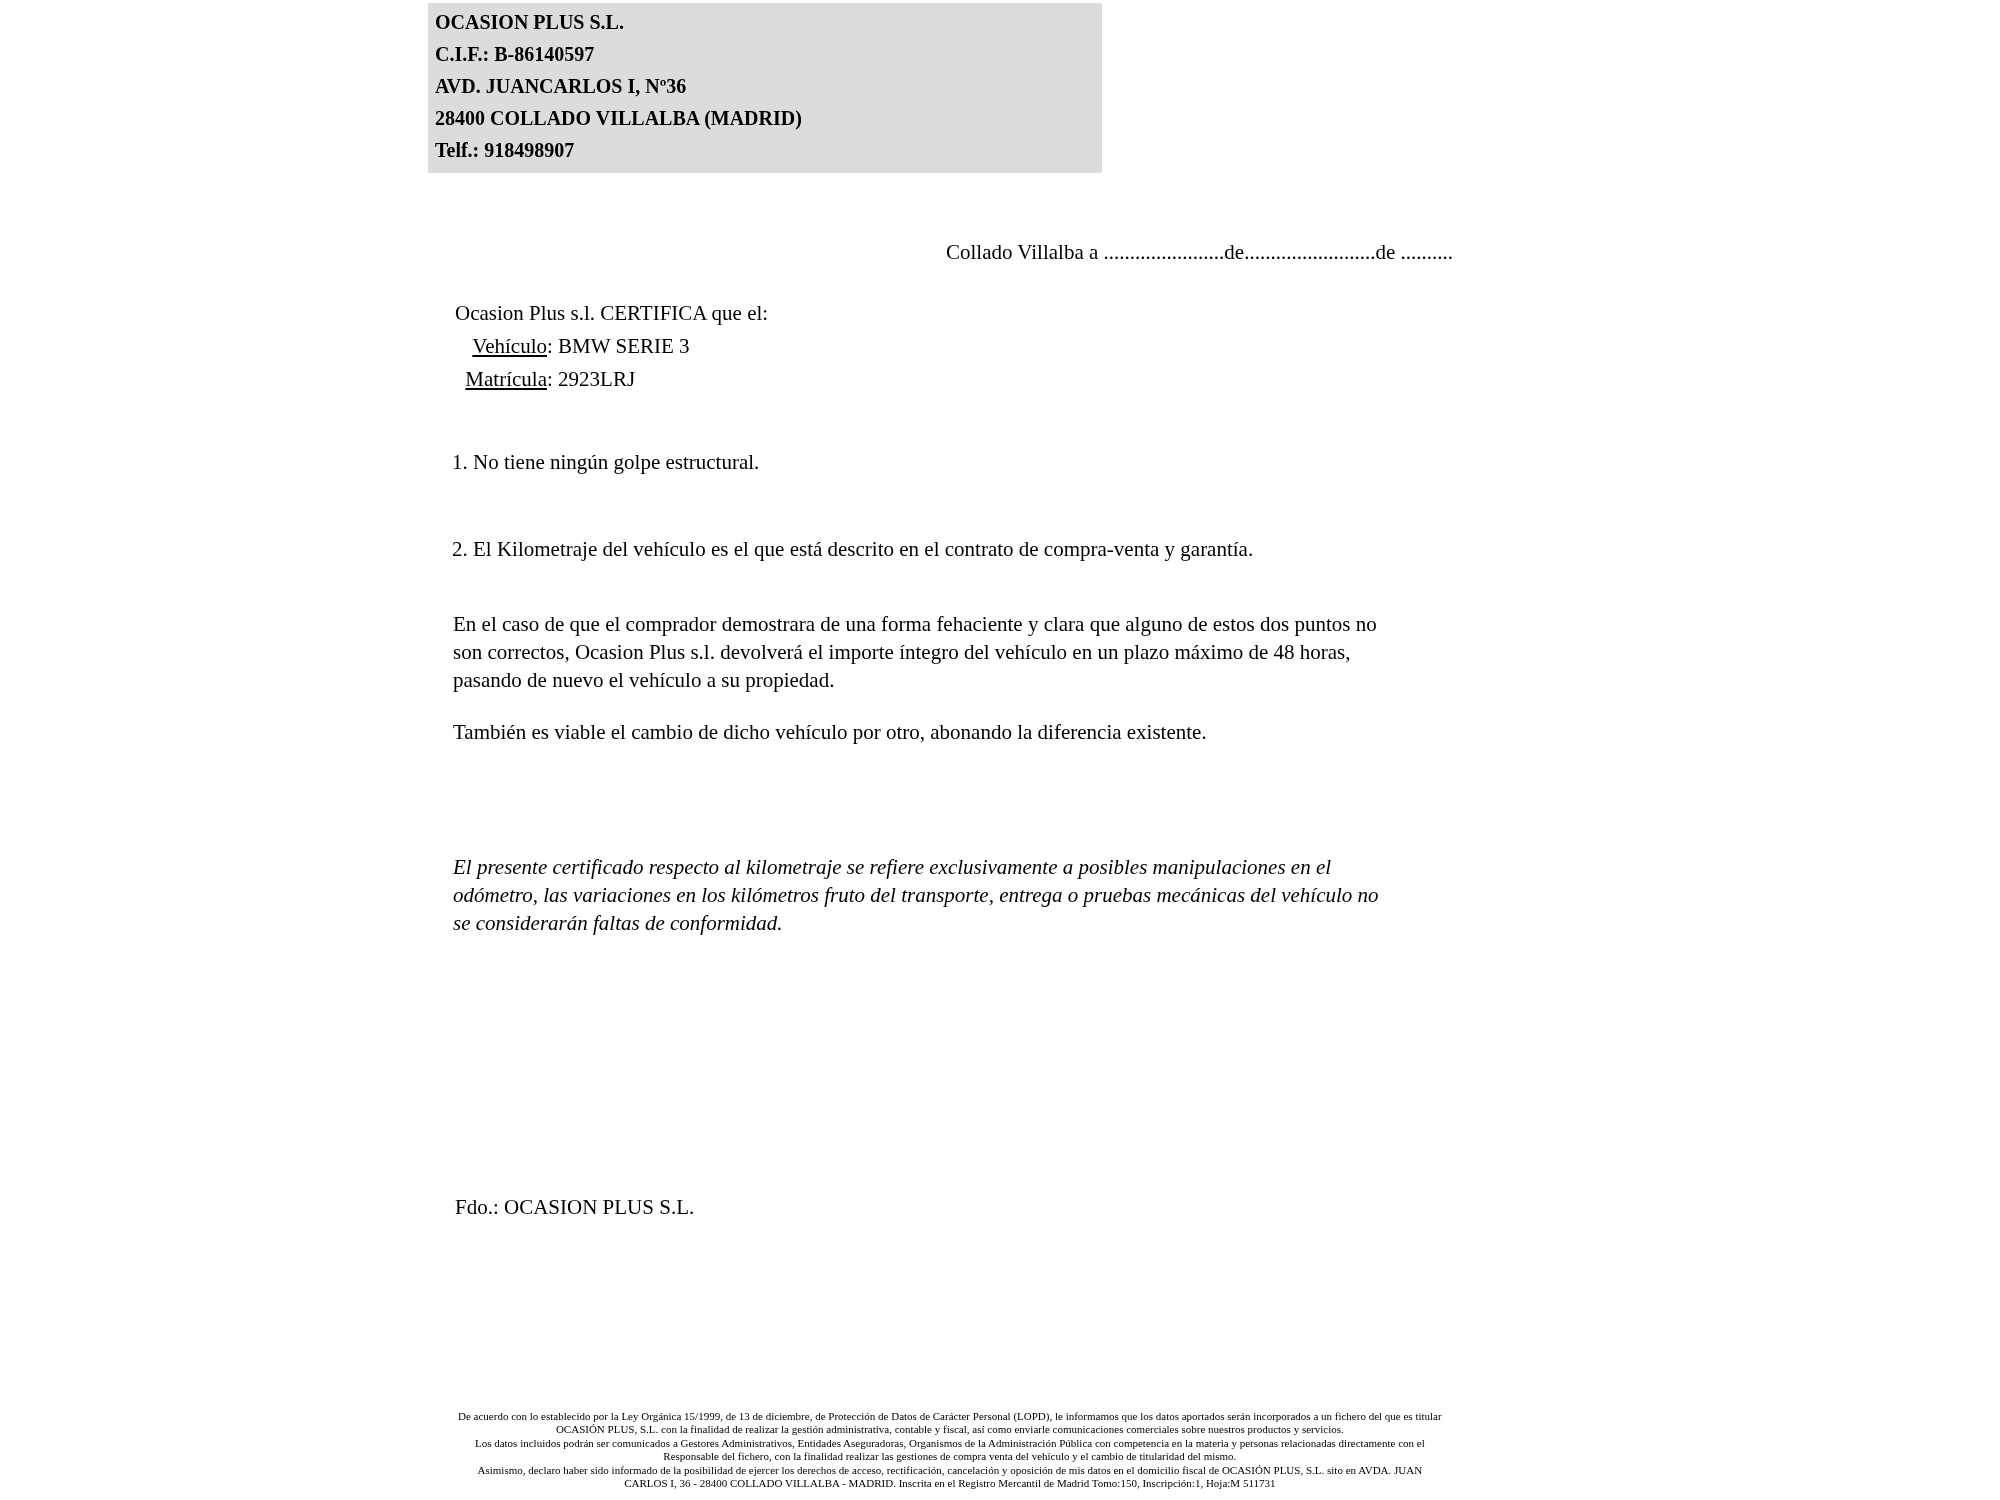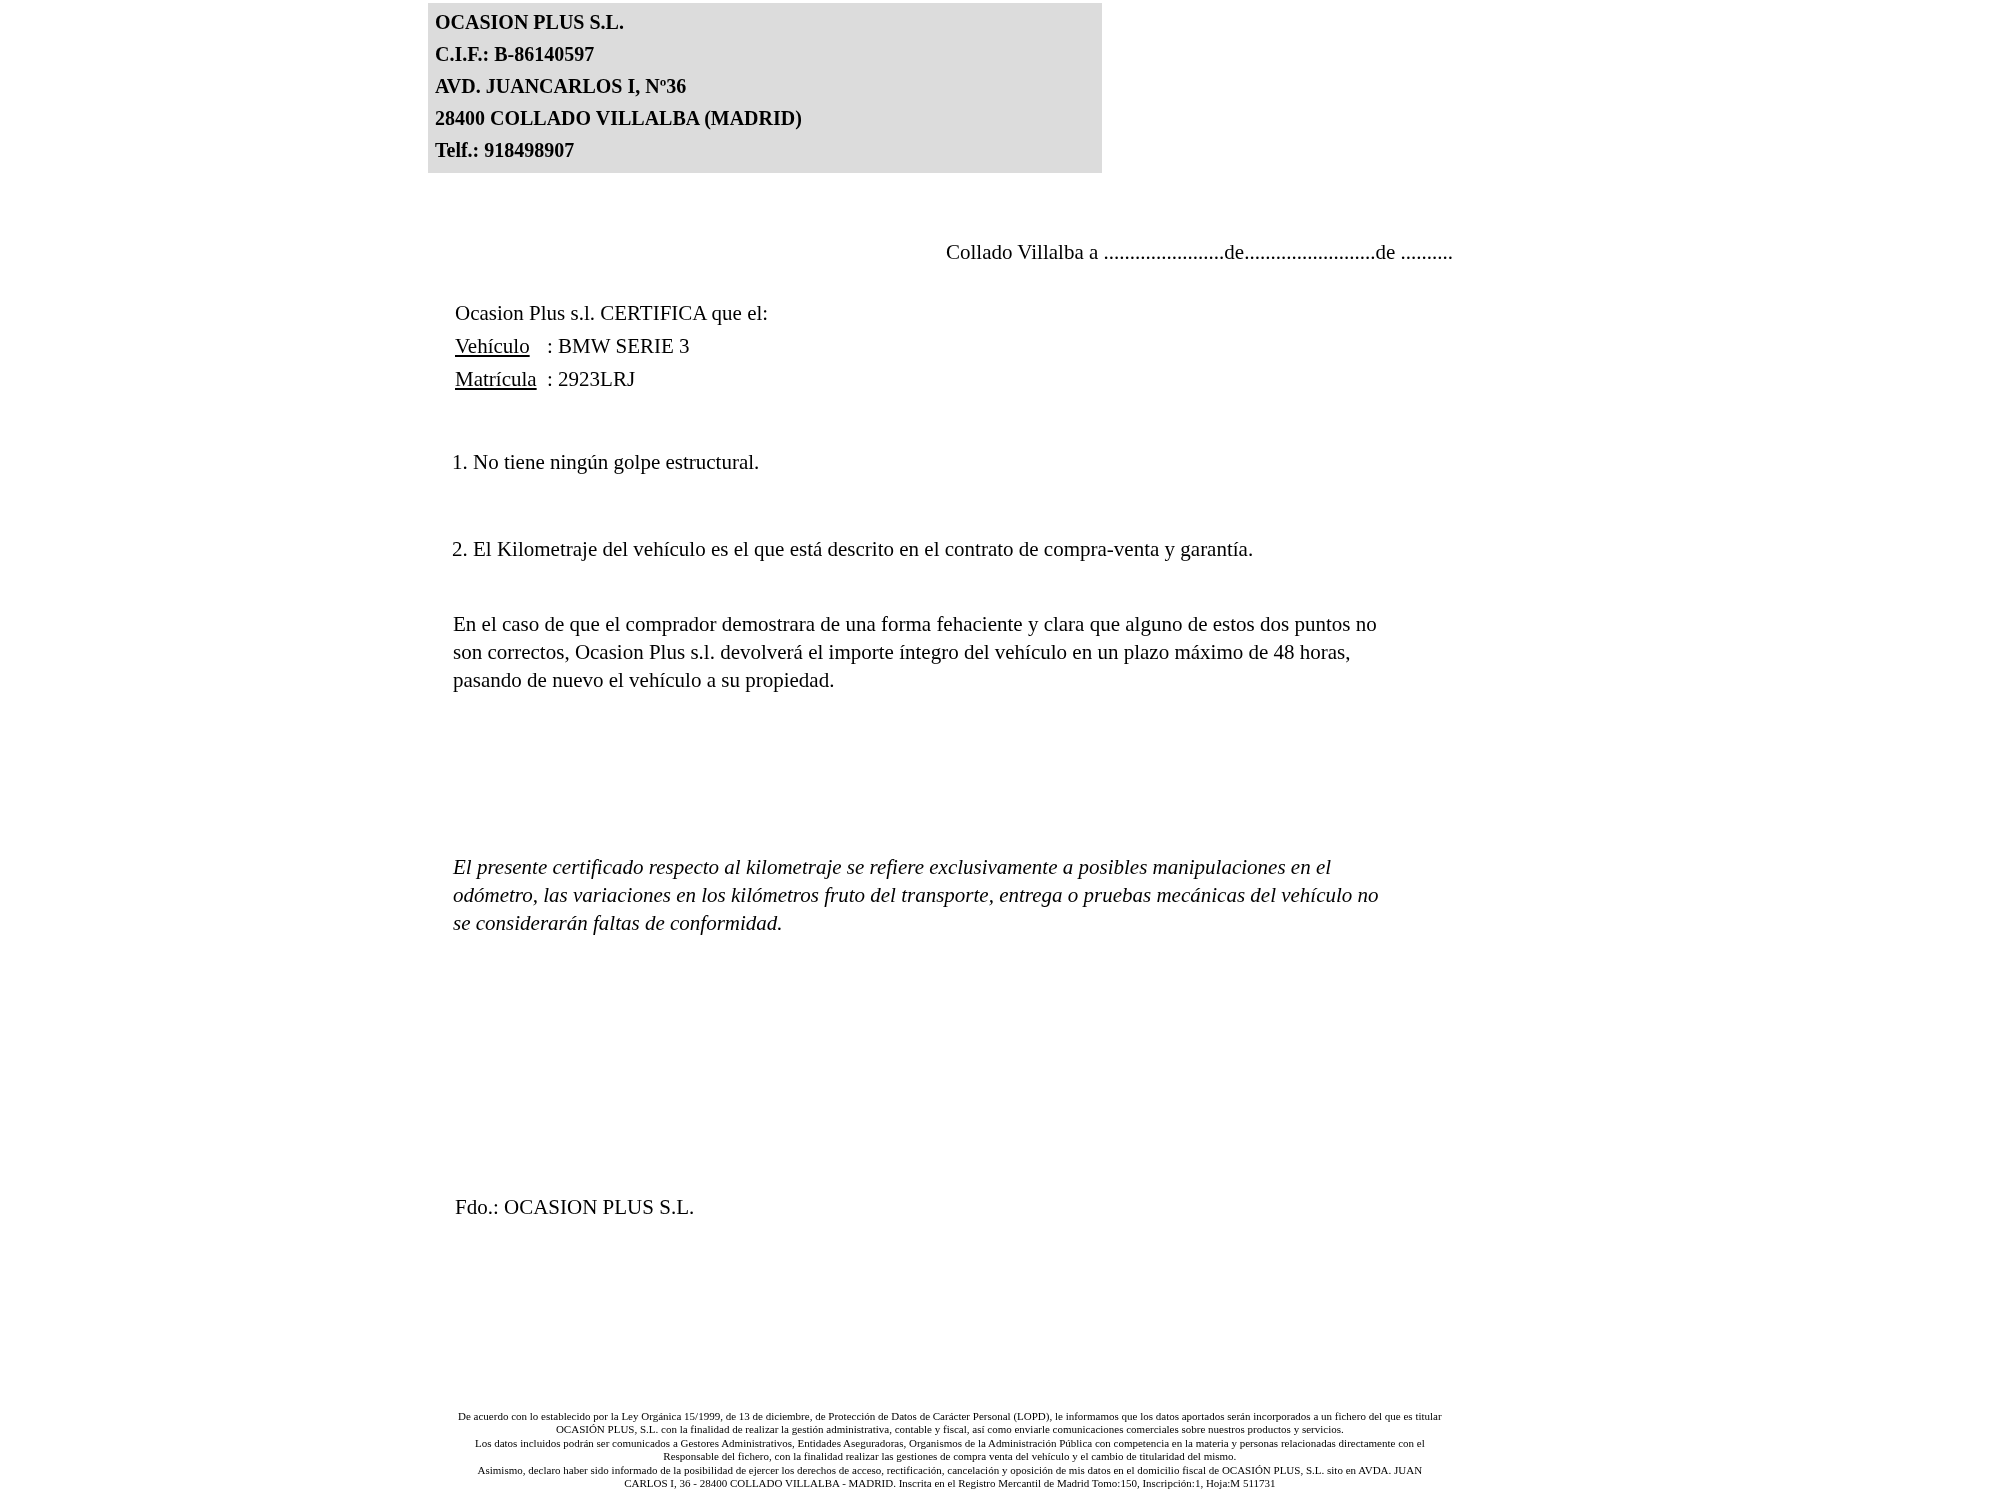--- a/index.html
+++ b/index.html
@@ -39,20 +39,21 @@
     left: 455px;
     top: 297px;
     font-size: 21px;
     line-height: 33px;
     white-space: nowrap;
   }
   .cert-label {
     display: inline-block;
     width: 92px;
     text-decoration: underline;
+    text-align: right;
   }
   .numbered-point {
     position: absolute;
     left: 452px;
     font-size: 21px;
     line-height: 28px;
     white-space: nowrap;
   }
   .point-1 { top: 448px; }
   .point-2 { top: 501px; margin-top: 34px; }
@@ -112,20 +113,23 @@
 
   <div class="numbered-point point-1">1. No tiene ningún golpe estructural.</div>
   <div class="numbered-point point-2">2. El Kilometraje del vehículo es el que está descrito en el contrato de compra-venta y garantía.</div>
 
   <div class="para para-1">
     <div class="line">En el caso de que el comprador demostrara de una forma fehaciente y clara que alguno de estos dos puntos no</div>
     <div class="line">son correctos, Ocasion Plus s.l. devolverá el importe íntegro del vehículo en un plazo máximo de 48 horas,</div>
     <div class="line">pasando de nuevo el vehículo a su propiedad.</div>
   </div>
 
+  <div class="para para-2">
+    <div class="line">También es viable el cambio de dicho vehículo por otro, abonando la diferencia existente.</div>
+  </div>
 
 
   <div class="para para-4">
     <div class="line">El presente certificado respecto al kilometraje se refiere exclusivamente a posibles manipulaciones en el</div>
     <div class="line">odómetro, las variaciones en los kilómetros fruto del transporte, entrega o pruebas mecánicas del vehículo no</div>
     <div class="line">se considerarán faltas de conformidad.</div>
   </div>
 
   <div class="signature">Fdo.: OCASION PLUS S.L.</div>
 

